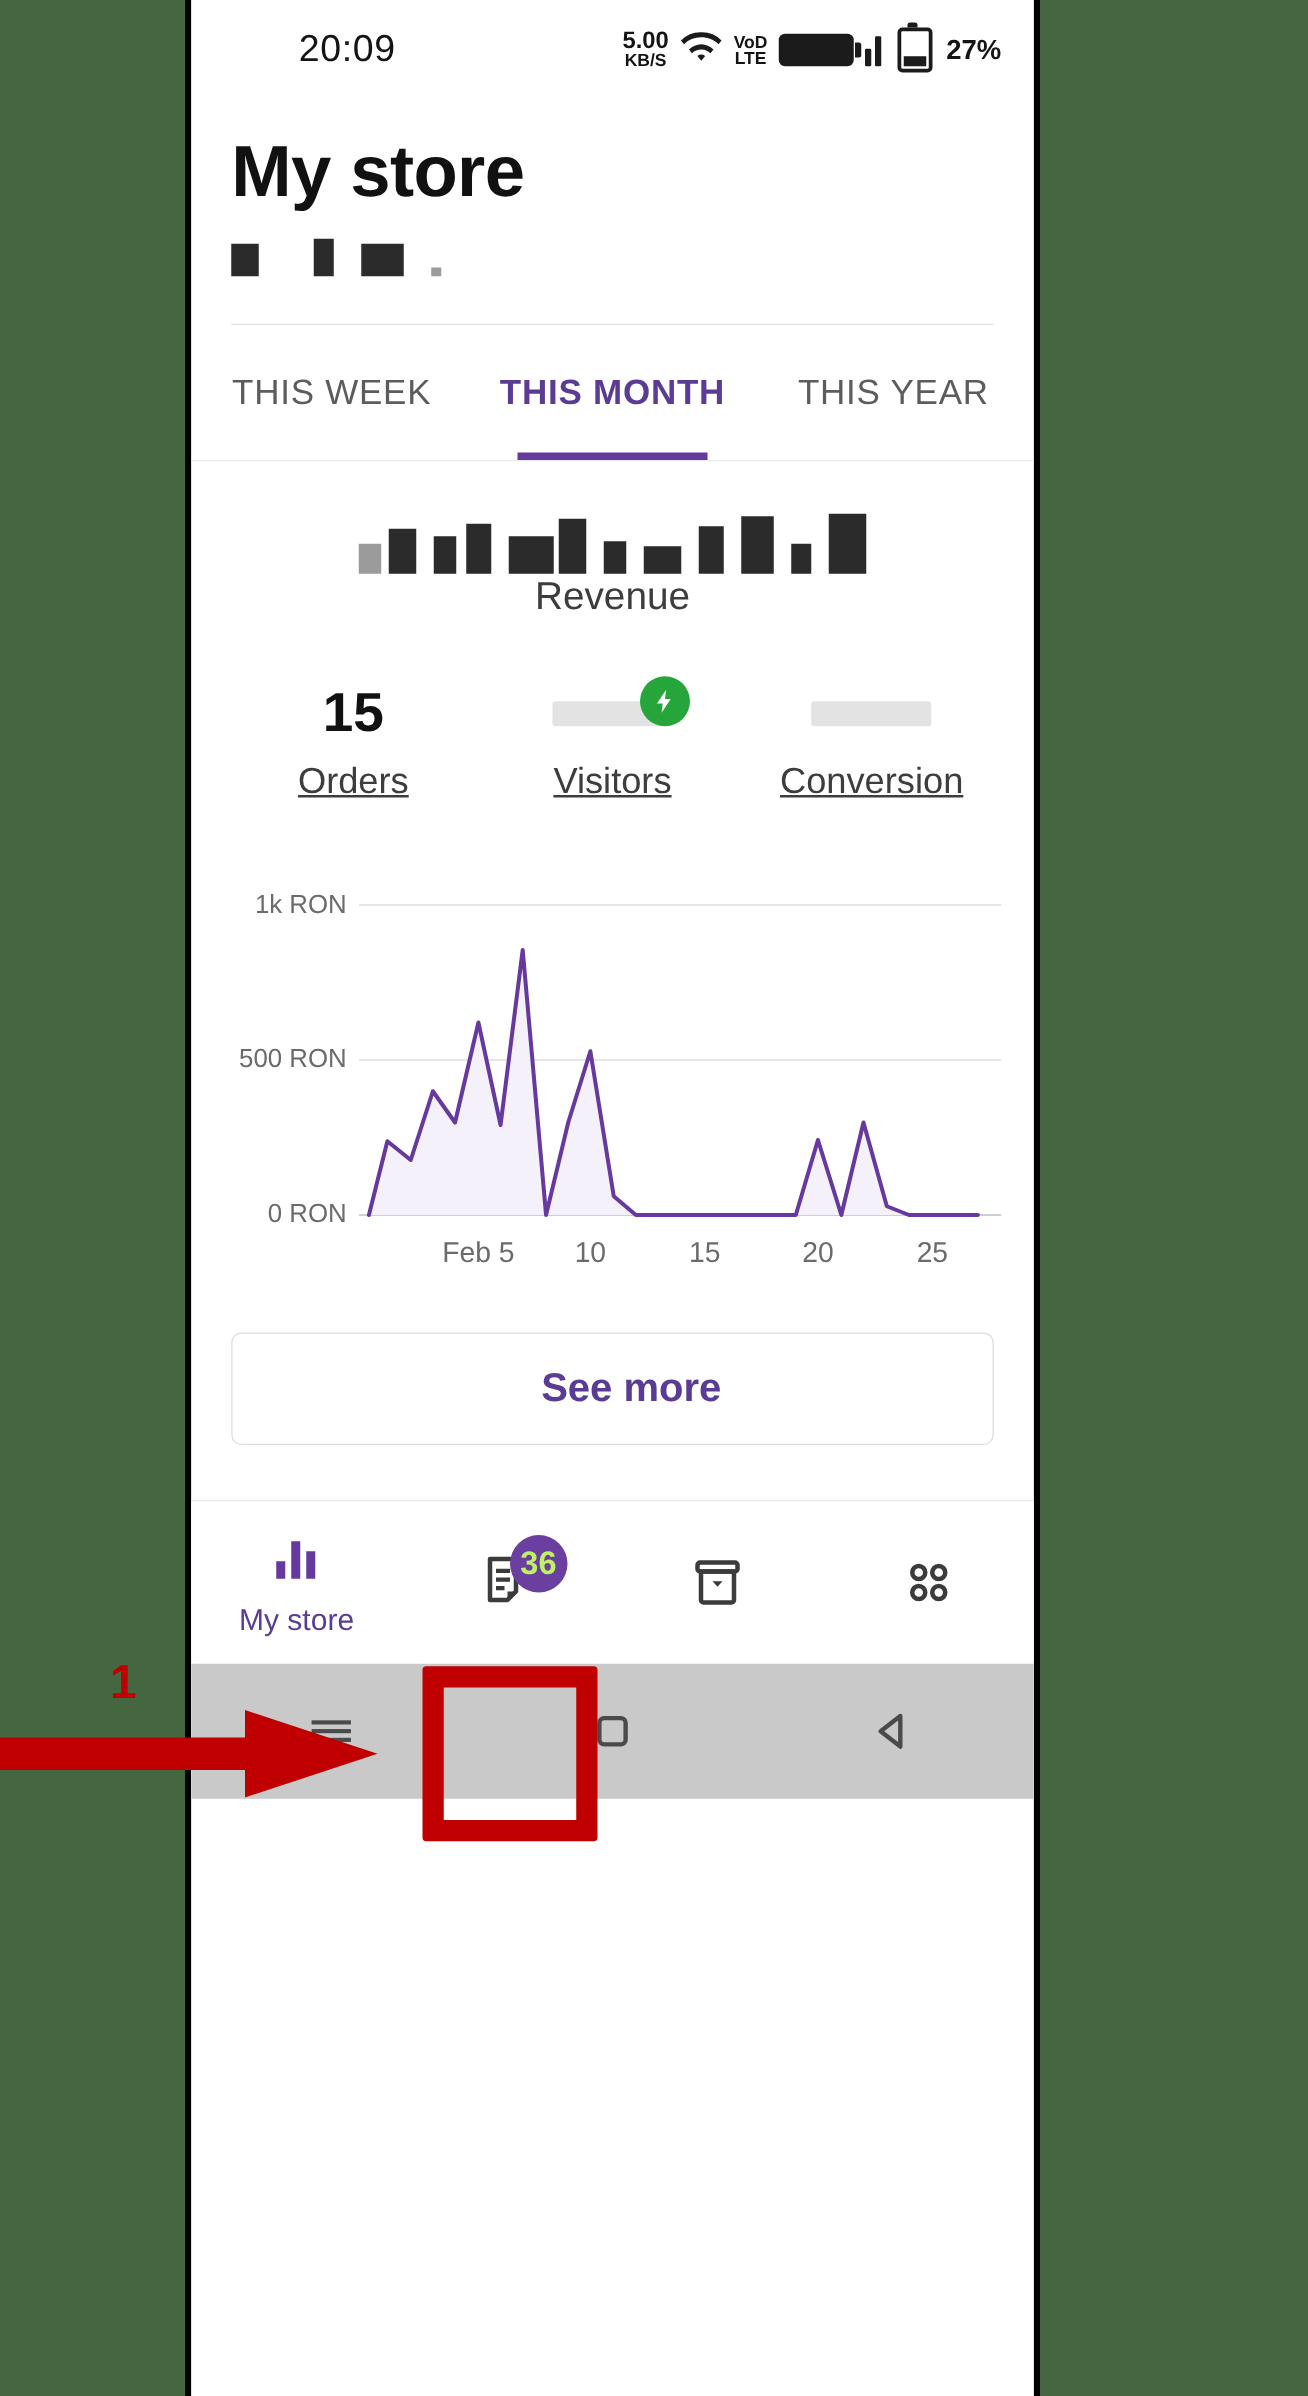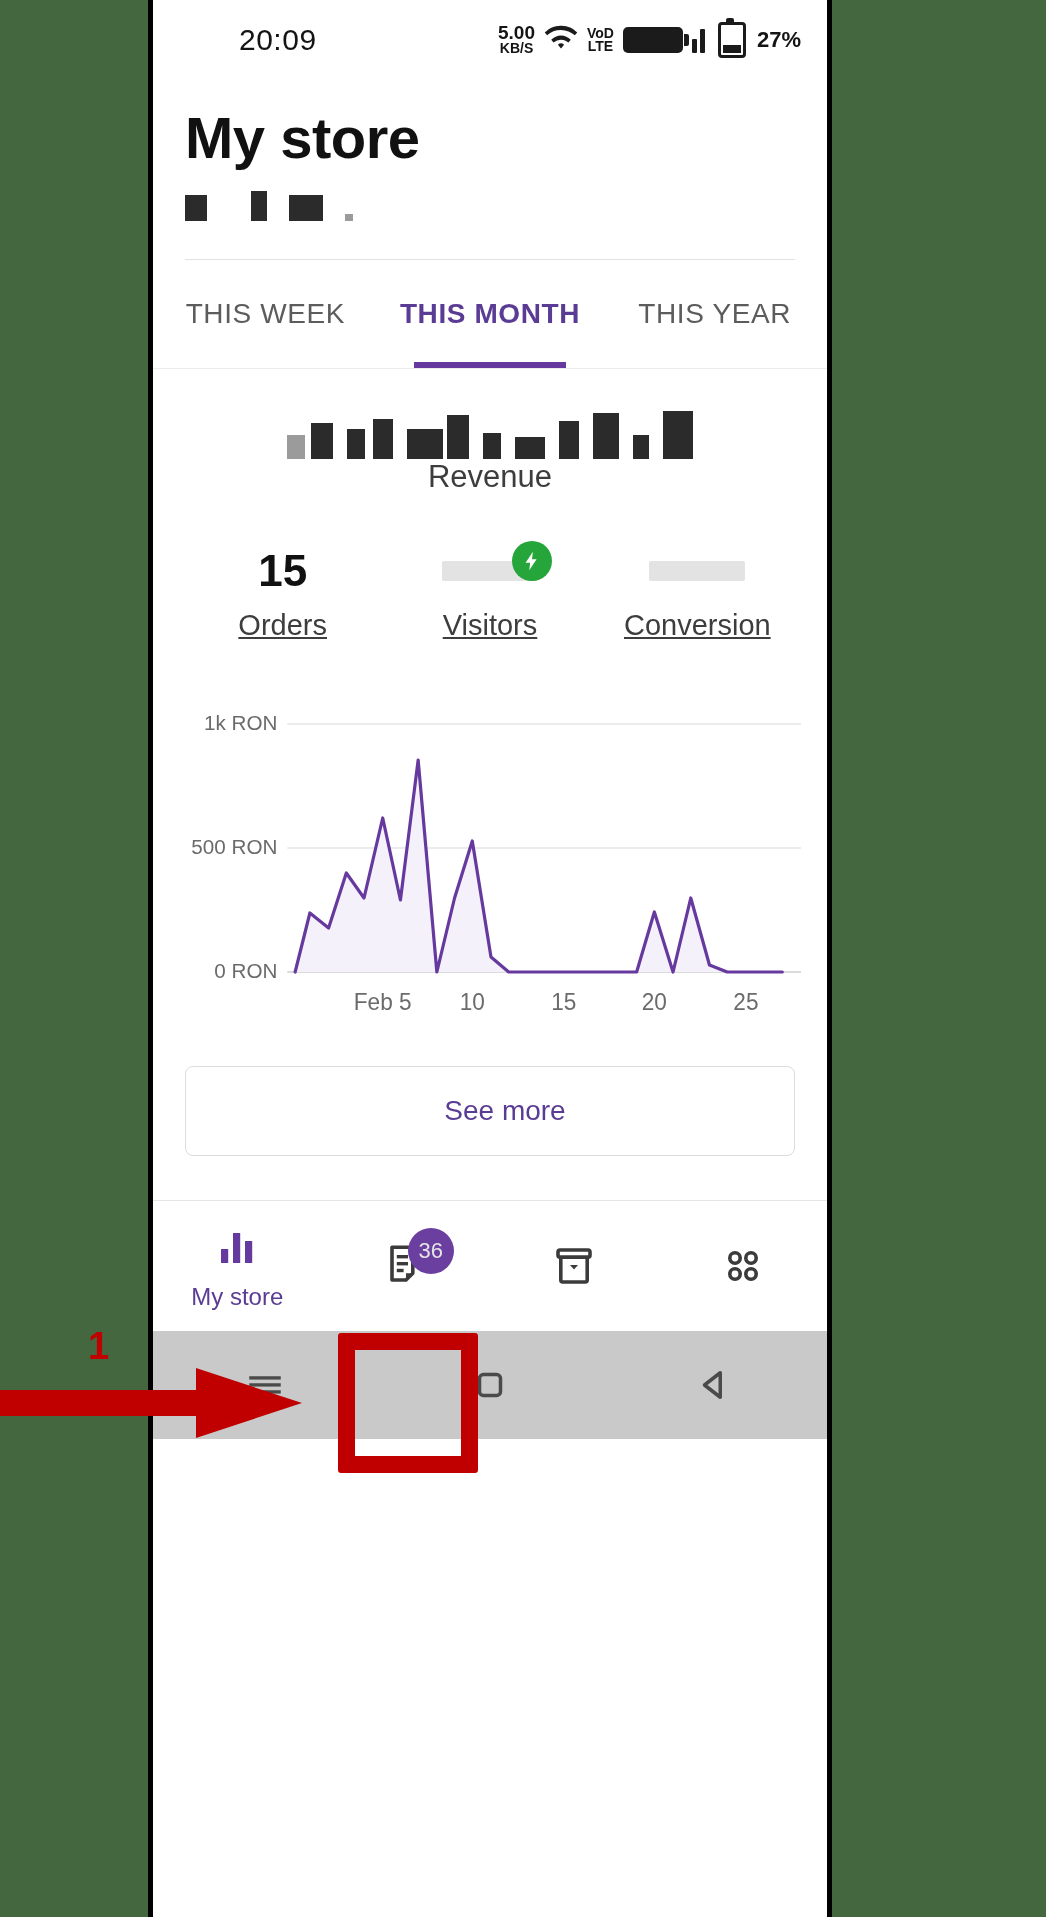--- a/index.html
+++ b/index.html
@@ -100,33 +100,33 @@
   .chart{margin-top:70px;padding:0 26px;position:relative;height:320px;}
   .chart svg{display:block;width:100%;height:100%;overflow:visible;}
   .axis-label{font-size:21px;fill:#6b6b6b;font-family:"Liberation Sans",sans-serif;}
   .xtick{font-size:23px;fill:#6b6b6b;font-family:"Liberation Sans",sans-serif;}
 
   
   .seemore-wrap{padding:34px 32px 0 32px;}
   .seemore{
     border:1px solid #dcdcdc;border-radius:8px;height:88px;
     display:flex;align-items:center;justify-content:center;
-    font-size:28px;font-weight:normal;color:#5b3c94;background:#fff;padding-left:30px;
+    font-size:32px;font-weight:bold;color:#5b3c94;background:#fff;padding-left:30px;
   }
   .bottom-sep{height:1px;background:#e6e6e6;margin-top:44px;}
 
   
   .navbar{display:flex;height:130px;align-items:center;background:#fff;}
   .nav-item{flex:1;display:flex;flex-direction:column;align-items:center;justify-content:center;position:relative;}
   .nav-label{font-size:24px;color:#5b3c94;margin-top:10px;}
   .nav-icon{width:52px;height:52px;display:flex;align-items:center;justify-content:center;position:relative;}
   .nav-icon svg{width:48px;height:48px;}
   .badge{
     position:absolute;top:-12px;left:28px;min-width:46px;height:46px;border-radius:23px;
-    background:#6b3fa0;color:#e5e5e5;font-size:22px;font-weight:normal;
+    background:#6b3fa0;color:#bef264;font-size:26px;font-weight:bold;
     display:flex;align-items:center;justify-content:center;padding:0 4px;box-sizing:border-box;
   }
 
   
   .androidbar{height:108px;background:#c9c9c9;display:flex;align-items:center;}
   .androidbar div{flex:1;display:flex;align-items:center;justify-content:center;}
   .androidbar svg{width:42px;height:42px;}
 
   
   #annot{position:absolute;left:0;top:0;width:1046px;height:1917px;pointer-events:none;}

